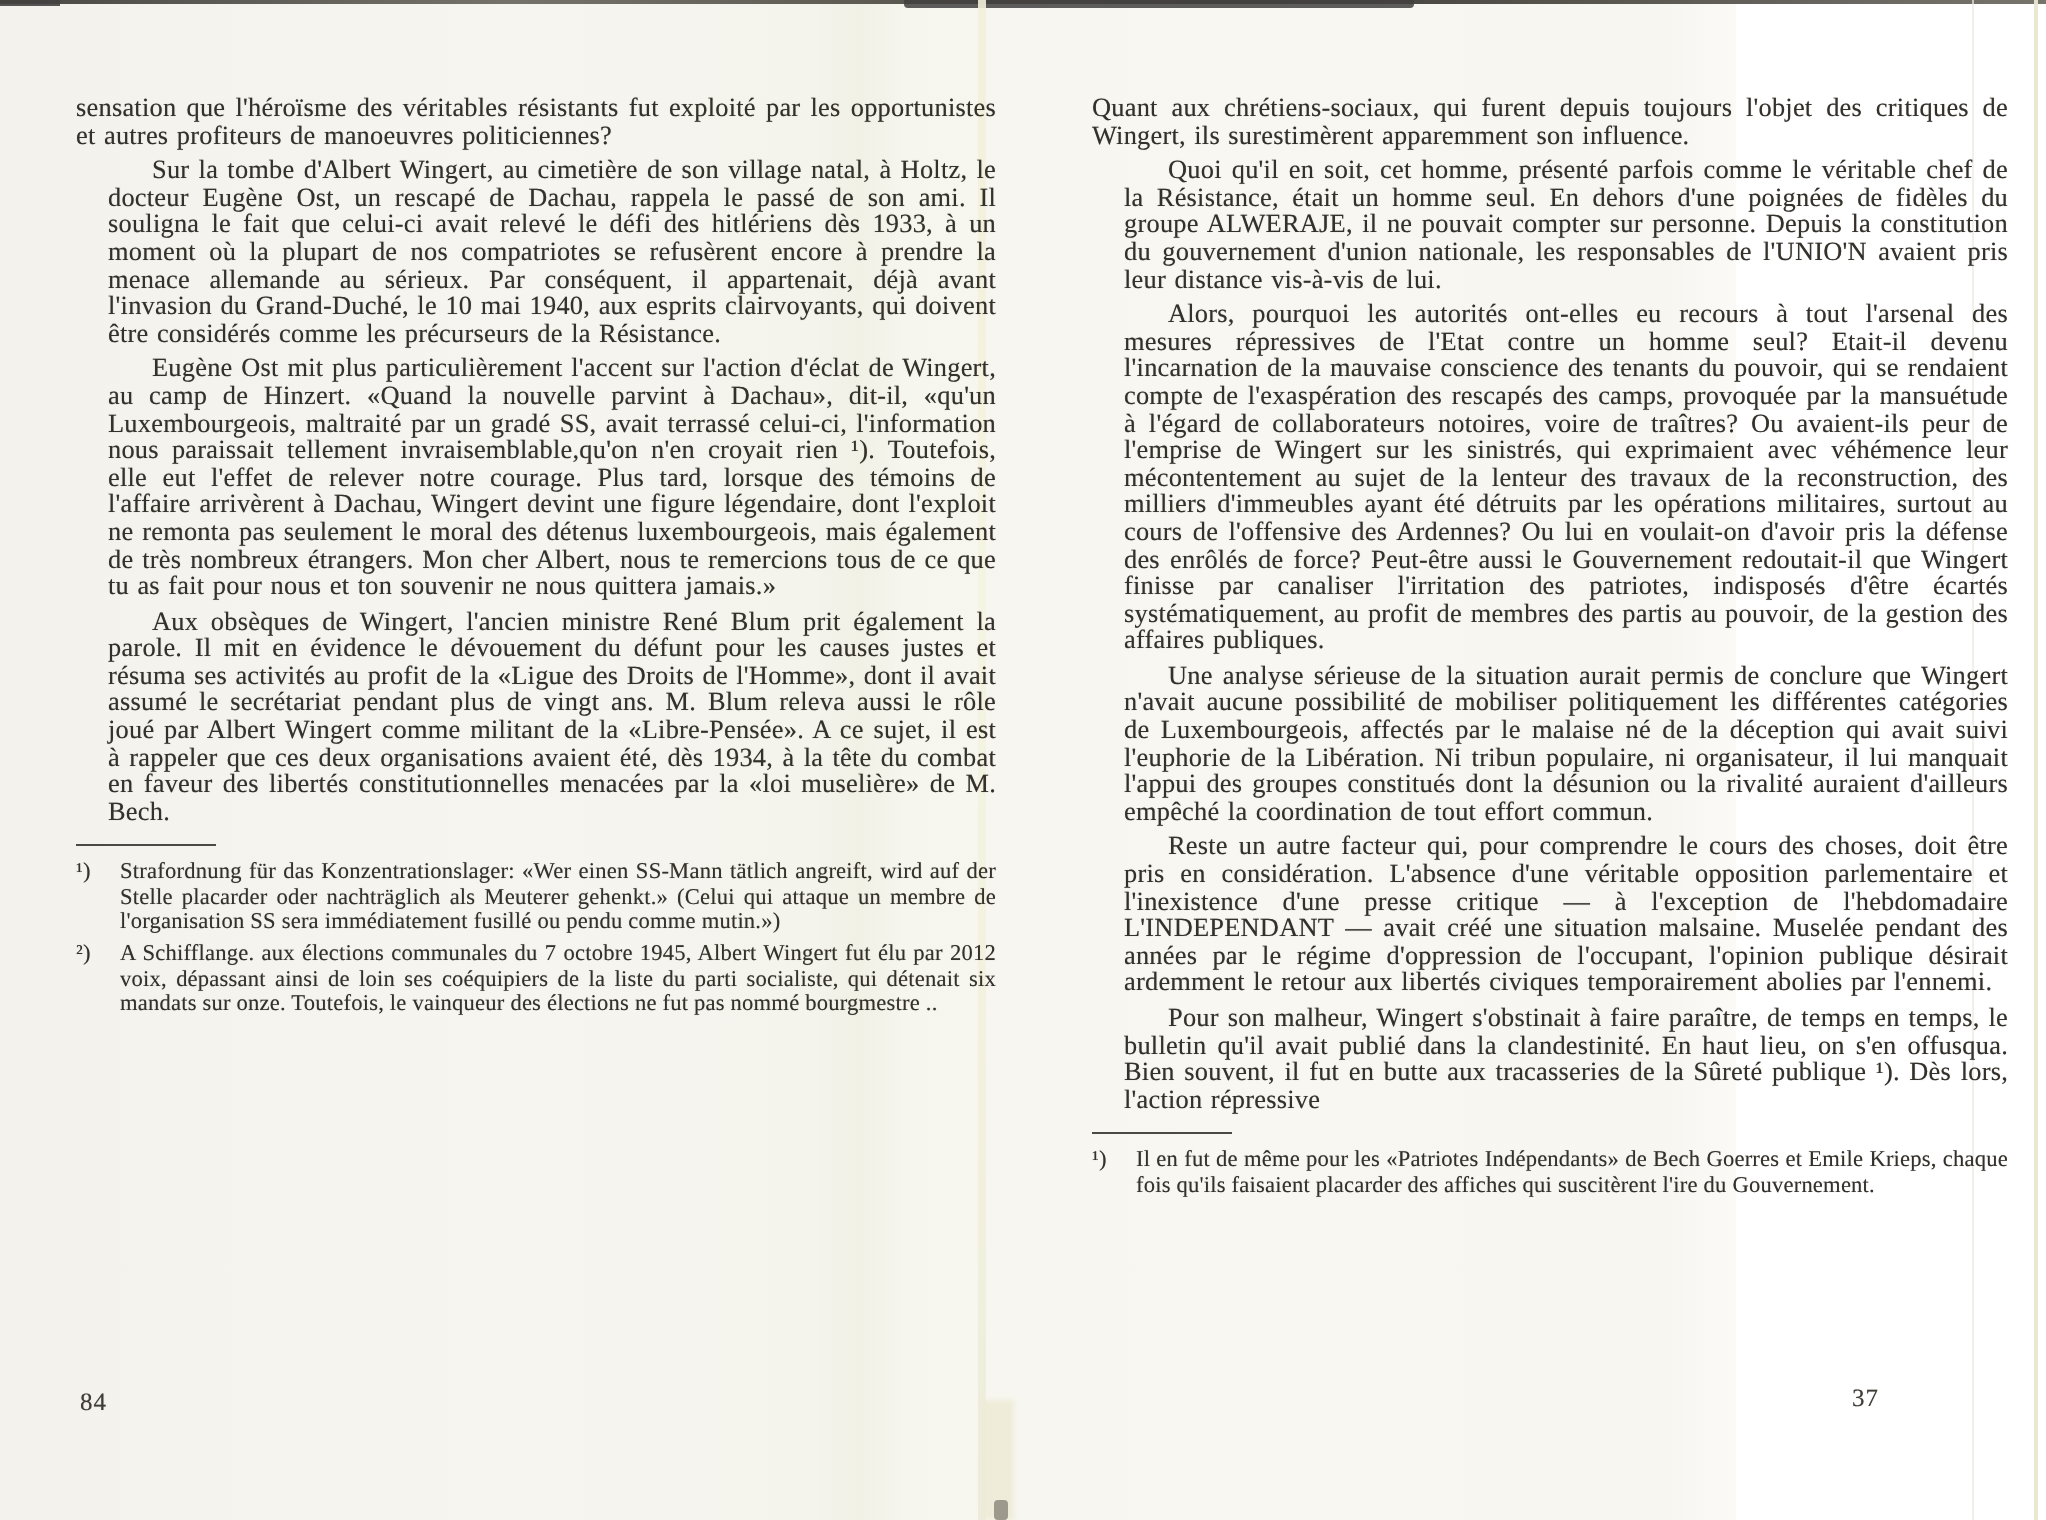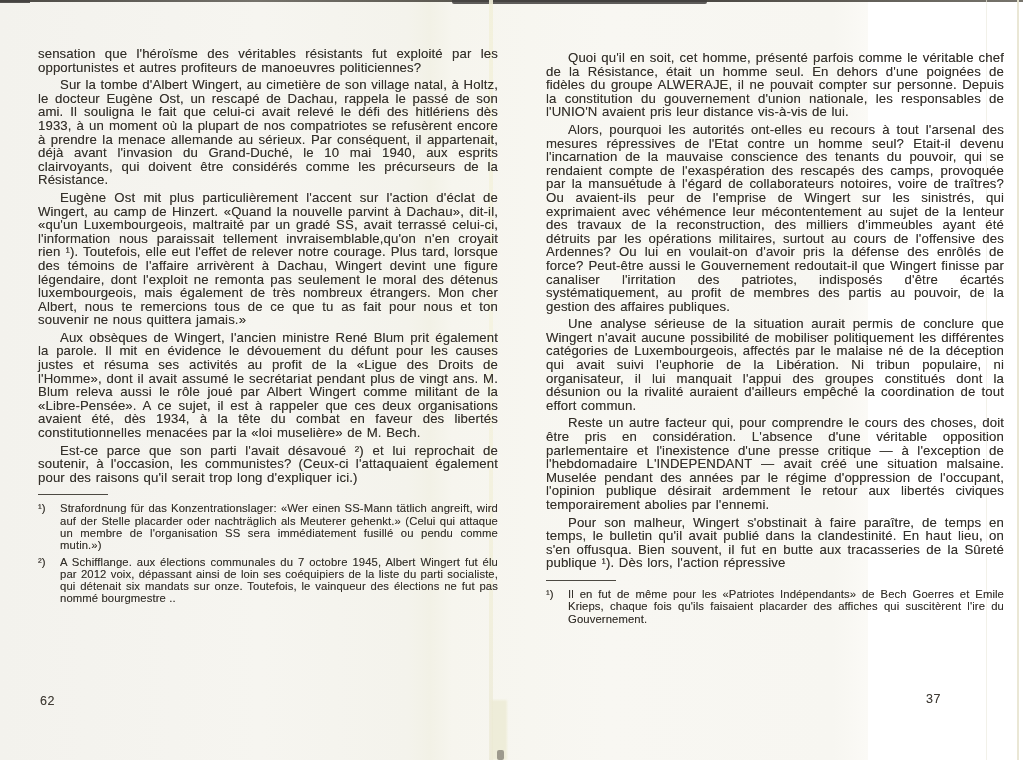--- a/index.html
+++ b/index.html
@@ -13,21 +13,21 @@
   .spread {
     position: relative;
     width: 868px;
     height: 760px;
     background:
       linear-gradient(90deg,
         #f3f2ed 0%, #f6f5f0 30%, #f4f3ec 47%,
         #f2f1e6 49.5%, #f6f5ee 52%,
         #f8f7f2 70%, #f7f6f1 96%, #fbfaf6 100%),
       #f6f5f0;
-    font-family: Liberation Sans, sans-serif;
+    font-family: Liberation Serif, serif;
     color: #34302a;
   }
   
   .edge-top {
     position: absolute; top: 0; left: 0; width: 1023px; height: 2px;
     background: linear-gradient(90deg, #4a4843 0%, #6e6b65 25%, #59564f 45%, #3e3c38 55%, #575younger0 0%, #55524c 70%, #737069 100%);
     background: linear-gradient(90deg, #4a4843 0%, #75726b 25%, #5a574f 45%, #3d3b37 60%, #55524c 75%, #77746c 100%);
   }
   .edge-top-mid {
     position: absolute; top: 0; left: 452px; width: 255px; height: 4px;
@@ -70,20 +70,21 @@
     text-align: justify;
     font-size: 13.2px;
     line-height: 13.6px;
     letter-spacing: 0.12px;
     word-spacing: 0.06em;
     text-shadow: 0 0 0.4px rgba(40, 36, 30, 0.45);
   }
   .para.indent {
     text-indent: 22px;
     margin-top: 4px;
+    margin-left: 16px;
   }
   .fn-rule {
     width: 70px;
     height: 0;
     border: none;
     border-top: 1.2px solid #4c4942;
     margin: 10px 0 7px 0;
   }
   .footnote {
     display: flex;
@@ -117,45 +118,45 @@
   <div class="gutter-glow"></div>
   <div class="gutter-mark"></div>
   <div class="page-fold-line"></div>
   <div class="page-edge-line"></div>
 
   <div class="page left">
     <p class="para">sensation que l'héroïsme des véritables résistants fut exploité par les opportunistes et autres profiteurs de manoeuvres politiciennes?</p>
     <p class="para indent">Sur la tombe d'Albert Wingert, au cimetière de son village natal, à Holtz, le docteur Eugène Ost, un rescapé de Dachau, rappela le passé de son ami. Il souligna le fait que celui-ci avait relevé le défi des hitlériens dès 1933, à un moment où la plupart de nos compatriotes se refusèrent encore à prendre la menace allemande au sérieux. Par conséquent, il appartenait, déjà avant l'invasion du Grand-Duché, le 10 mai 1940, aux esprits clairvoyants, qui doivent être considérés comme les précurseurs de la Résistance.</p>
     <p class="para indent">Eugène Ost mit plus particulièrement l'accent sur l'action d'éclat de Wingert, au camp de Hinzert. «Quand la nouvelle parvint à Dachau», dit-il, «qu'un Luxembourgeois, maltraité par un gradé SS, avait terrassé celui-ci, l'information nous paraissait tellement invraisemblable,qu'on n'en croyait rien ¹). Toutefois, elle eut l'effet de relever notre courage. Plus tard, lorsque des témoins de l'affaire arrivèrent à Dachau, Wingert devint une figure légendaire, dont l'exploit ne remonta pas seulement le moral des détenus luxembourgeois, mais également de très nombreux étrangers. Mon cher Albert, nous te remercions tous de ce que tu as fait pour nous et ton souvenir ne nous quittera jamais.»</p>
     <p class="para indent">Aux obsèques de Wingert, l'ancien ministre René Blum prit également la parole. Il mit en évidence le dévouement du défunt pour les causes justes et résuma ses activités au profit de la «Ligue des Droits de l'Homme», dont il avait assumé le secrétariat pendant plus de vingt ans. M. Blum releva aussi le rôle joué par Albert Wingert comme militant de la «Libre-Pensée». A ce sujet, il est à rappeler que ces deux organisations avaient été, dès 1934, à la tête du combat en faveur des libertés constitutionnelles menacées par la «loi muselière» de M. Bech.</p>
-    <p class="para indent">Est-ce parce que son parti l'avait désavoué ²) et lui reprochait de soutenir, à l'occasion, les communistes? (Ceux-ci l'attaquaient également pour des raisons qu'il serait trop long d'expliquer ici.)</p>
 
     <div class="fn-rule"></div>
 
     <div class="footnote">
       <span class="fn-marker">¹)</span>
       <span class="fn-text">Strafordnung für das Konzentrationslager: «Wer einen SS-Mann tätlich angreift, wird auf der Stelle placarder oder nachträglich als Meuterer gehenkt.» (Celui qui attaque un membre de l'organisation SS sera immédiatement fusillé ou pendu comme mutin.»)</span>
     </div>
     <div class="footnote">
       <span class="fn-marker">²)</span>
       <span class="fn-text">A Schifflange. aux élections communales du 7 octobre 1945, Albert Wingert fut élu par 2012 voix, dépassant ainsi de loin ses coéquipiers de la liste du parti socialiste, qui détenait six mandats sur onze. Toutefois, le vainqueur des élections ne fut pas nommé bourgmestre ..</span>
     </div>
   </div>
 
   <div class="page right">
+    <p class="para">Quant aux chrétiens-sociaux, qui furent depuis toujours l'objet des critiques de Wingert, ils surestimèrent apparemment son influence.</p>
     <p class="para indent">Quoi qu'il en soit, cet homme, présenté parfois comme le véritable chef de la Résistance, était un homme seul. En dehors d'une poignées de fidèles du groupe ALWERAJE, il ne pouvait compter sur personne. Depuis la constitution du gouvernement d'union nationale, les responsables de l'UNIO'N avaient pris leur distance vis-à-vis de lui.</p>
     <p class="para indent">Alors, pourquoi les autorités ont-elles eu recours à tout l'arsenal des mesures répressives de l'Etat contre un homme seul? Etait-il devenu l'incarnation de la mauvaise conscience des tenants du pouvoir, qui se rendaient compte de l'exaspération des rescapés des camps, provoquée par la mansuétude à l'égard de collaborateurs notoires, voire de traîtres? Ou avaient-ils peur de l'emprise de Wingert sur les sinistrés, qui exprimaient avec véhémence leur mécontentement au sujet de la lenteur des travaux de la reconstruction, des milliers d'immeubles ayant été détruits par les opérations militaires, surtout au cours de l'offensive des Ardennes? Ou lui en voulait-on d'avoir pris la défense des enrôlés de force? Peut-être aussi le Gouvernement redoutait-il que Wingert finisse par canaliser l'irritation des patriotes, indisposés d'être écartés systématiquement, au profit de membres des partis au pouvoir, de la gestion des affaires publiques.</p>
     <p class="para indent">Une analyse sérieuse de la situation aurait permis de conclure que Wingert n'avait aucune possibilité de mobiliser politiquement les différentes catégories de Luxembourgeois, affectés par le malaise né de la déception qui avait suivi l'euphorie de la Libération. Ni tribun populaire, ni organisateur, il lui manquait l'appui des groupes constitués dont la désunion ou la rivalité auraient d'ailleurs empêché la coordination de tout effort commun.</p>
     <p class="para indent">Reste un autre facteur qui, pour comprendre le cours des choses, doit être pris en considération. L'absence d'une véritable opposition parlementaire et l'inexistence d'une presse critique — à l'exception de l'hebdomadaire L'INDEPENDANT — avait créé une situation malsaine. Muselée pendant des années par le régime d'oppression de l'occupant, l'opinion publique désirait ardemment le retour aux libertés civiques temporairement abolies par l'ennemi.</p>
     <p class="para indent">Pour son malheur, Wingert s'obstinait à faire paraître, de temps en temps, le bulletin qu'il avait publié dans la clandestinité. En haut lieu, on s'en offusqua. Bien souvent, il fut en butte aux tracasseries de la Sûreté publique ¹). Dès lors, l'action répressive</p>
 
     <div class="fn-rule"></div>
 
     <div class="footnote">
       <span class="fn-marker">¹)</span>
       <span class="fn-text">Il en fut de même pour les «Patriotes Indépendants» de Bech Goerres et Emile Krieps, chaque fois qu'ils faisaient placarder des affiches qui suscitèrent l'ire du Gouvernement.</span>
     </div>
   </div>
 
-  <div class="pagenum left">62</div>
+  <div class="pagenum left">84</div>
   <div class="pagenum right">37</div>
 
 </div>
 
 </body></html>

